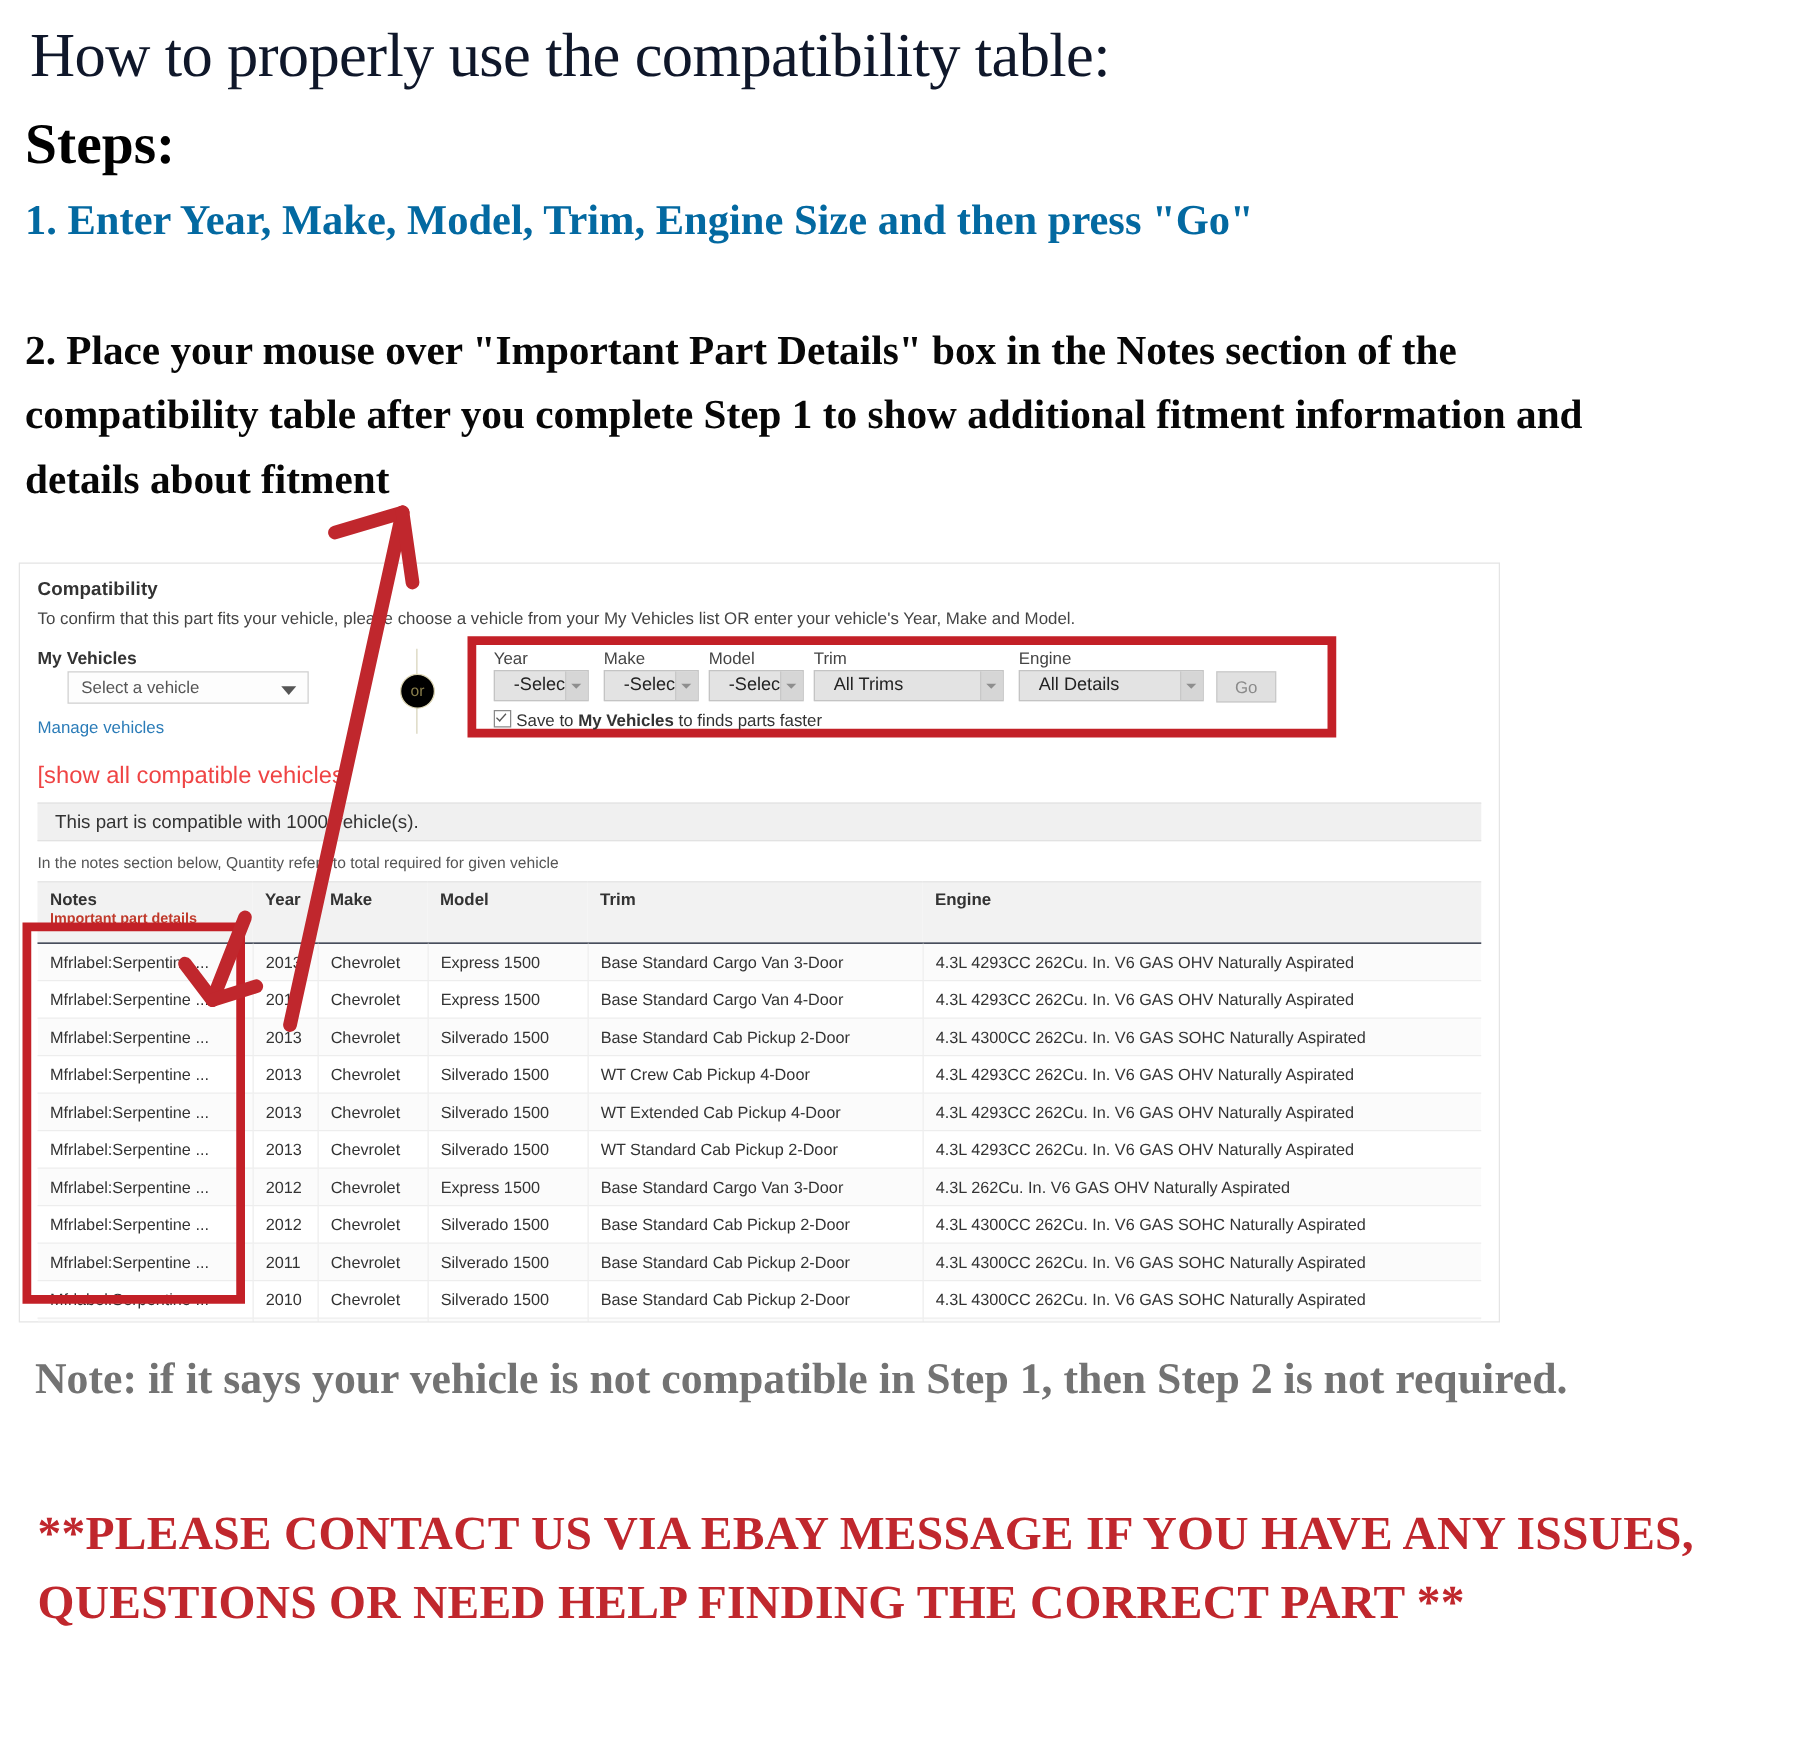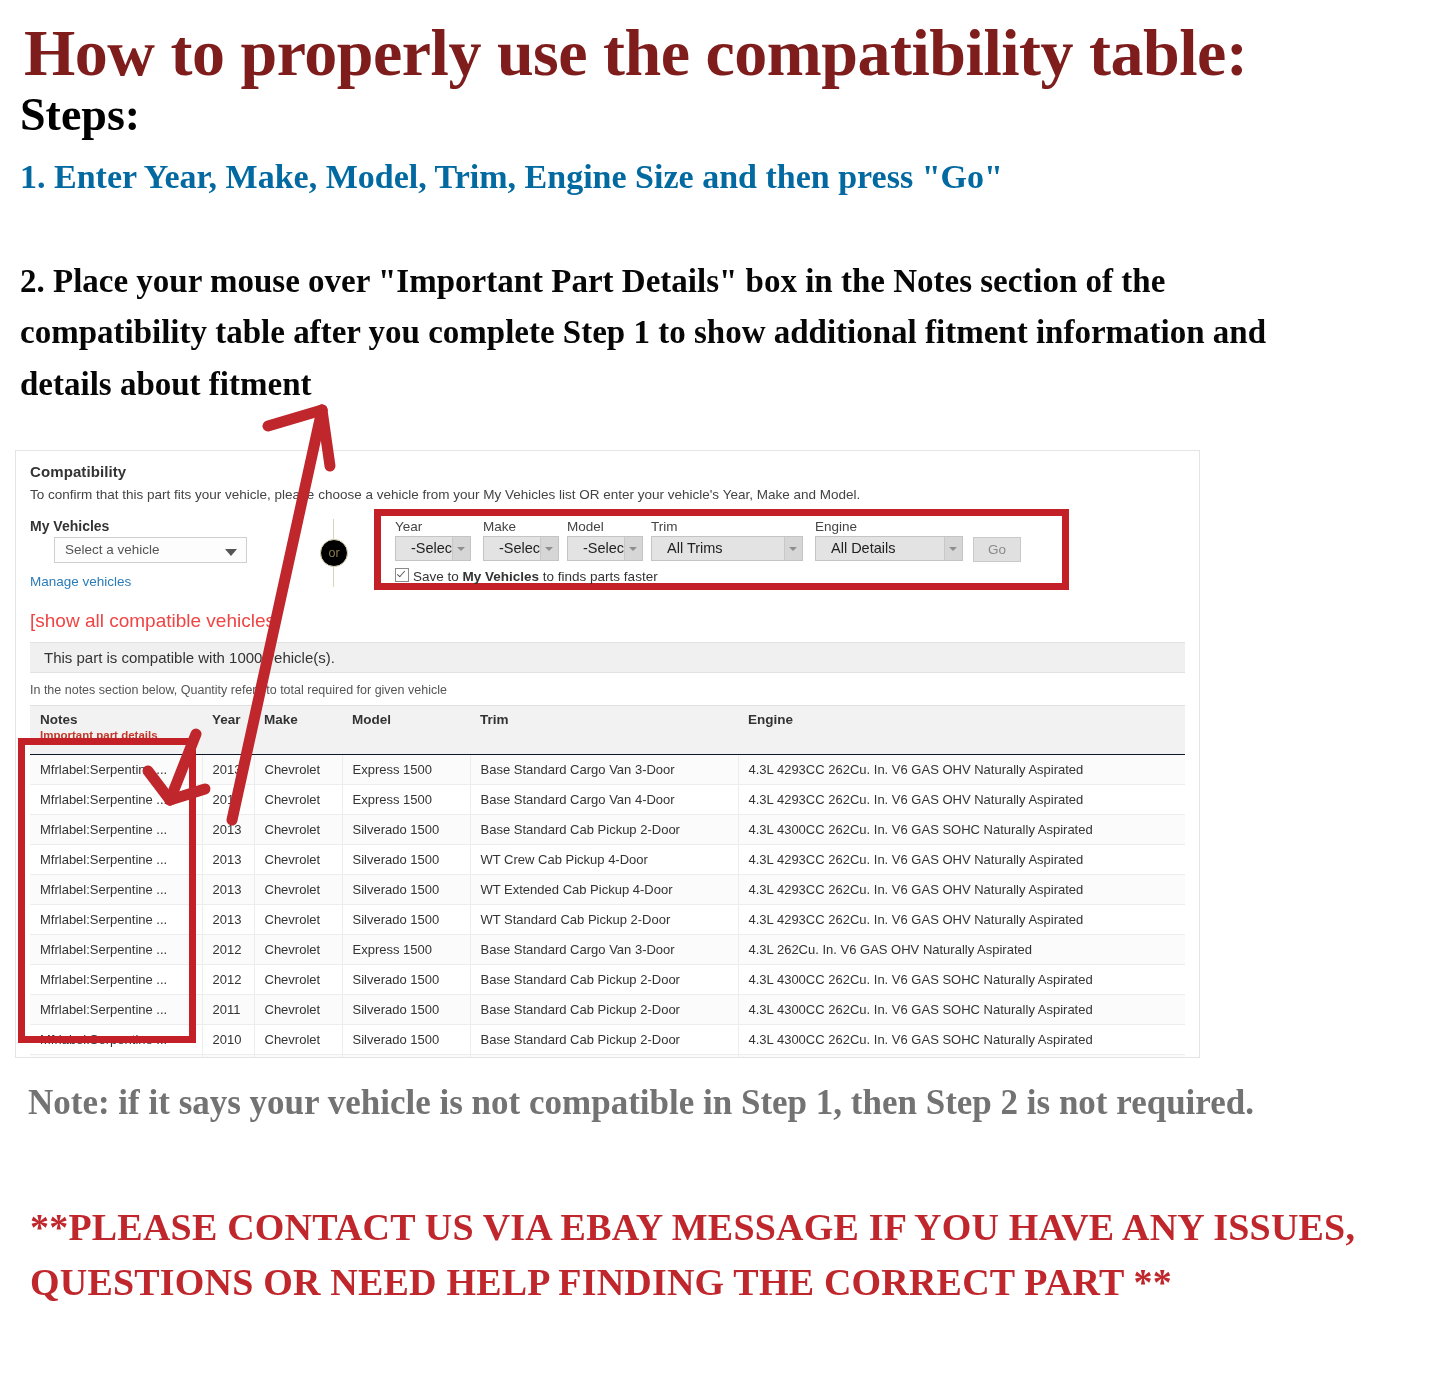--- a/index.html
+++ b/index.html
@@ -16,24 +16,24 @@
     -webkit-font-smoothing: antialiased;
   }
 
   
   .headline {
     position: absolute;
     left: 24px;
     top: 18px;
     width: 1400px;
     font-family: "Liberation Serif", serif;
-    font-weight: bold;
-    font-size: 66px;
+    font-weight: normal;
+    font-size: 50px;
     line-height: 1.06;
-    color: #7f1d1d;
+    color: #0f172a;
     letter-spacing: -0.5px;
     white-space: nowrap;
   }
   .steps-label {
     position: absolute;
     left: 20px;
     top: 92px;
     font-family: "Liberation Serif", serif;
     font-weight: bold;
     font-size: 46px;

